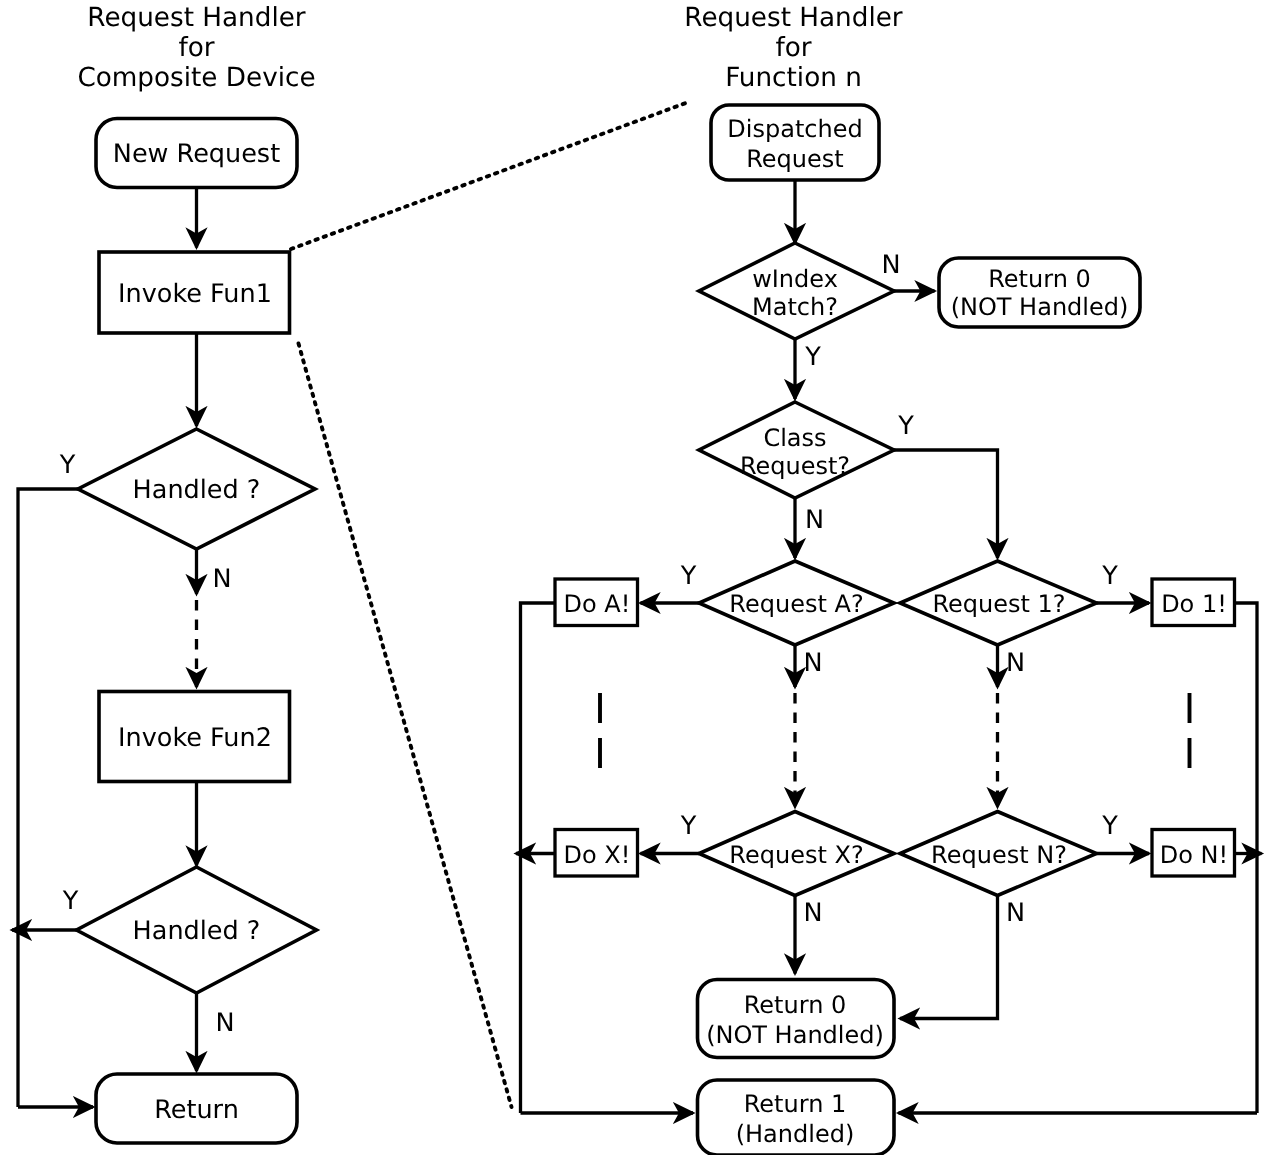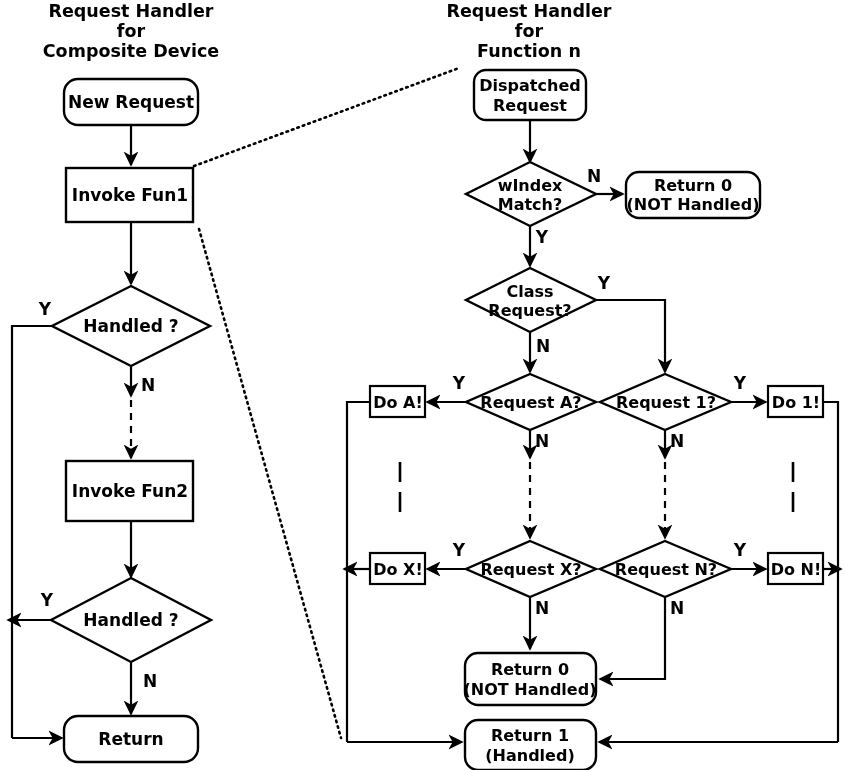--- a/index.html
+++ b/index.html
@@ -10,21 +10,20 @@
   body {
     width: 846px;
     height: 770px;
     font-family: "DejaVu Sans", "Liberation Sans", sans-serif;
     overflow: hidden;
   }
   #diagram-root {
     position: relative;
     width: 846px;
     height: 770px;
-    font-weight: bold;
   }
   svg#flowchart {
     display: block;
     width: 846px;
     height: 770px;
   }
   .node-shape {
     fill: #ffffff;
     stroke: #000000;
     stroke-width: 2.4;

